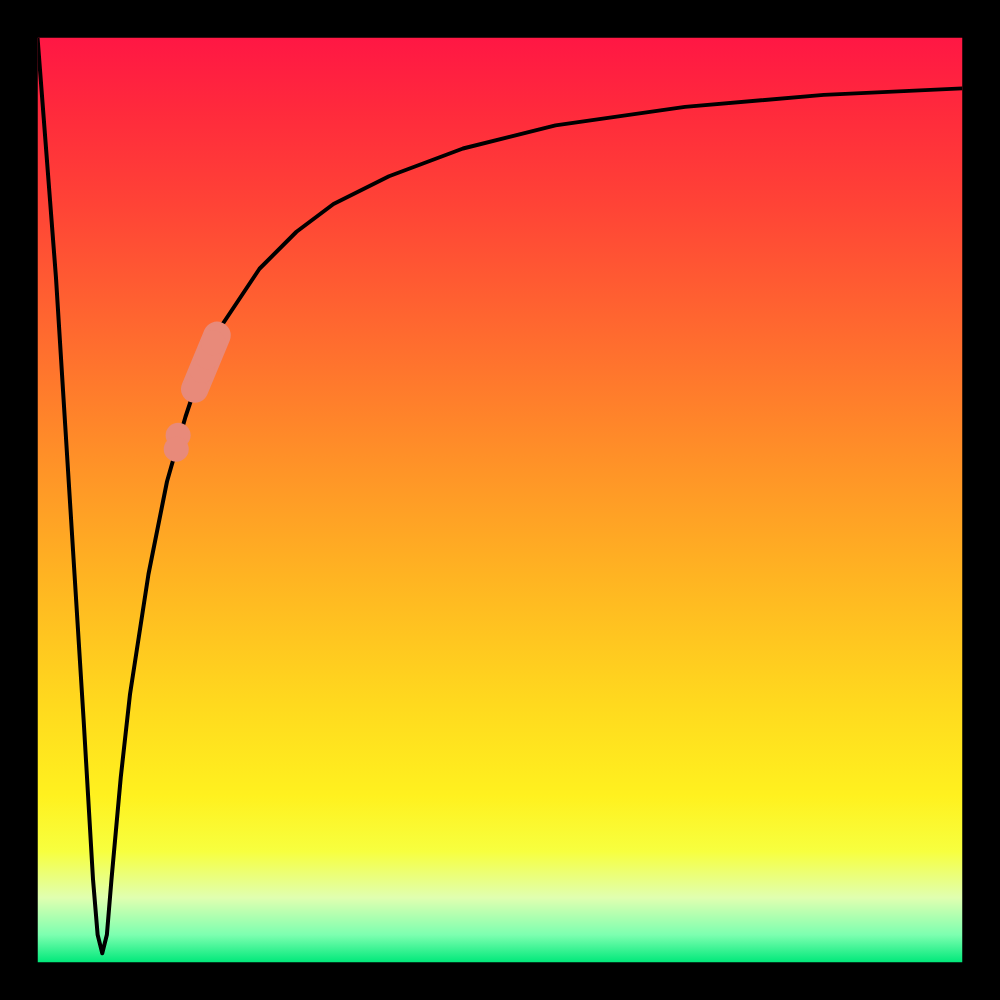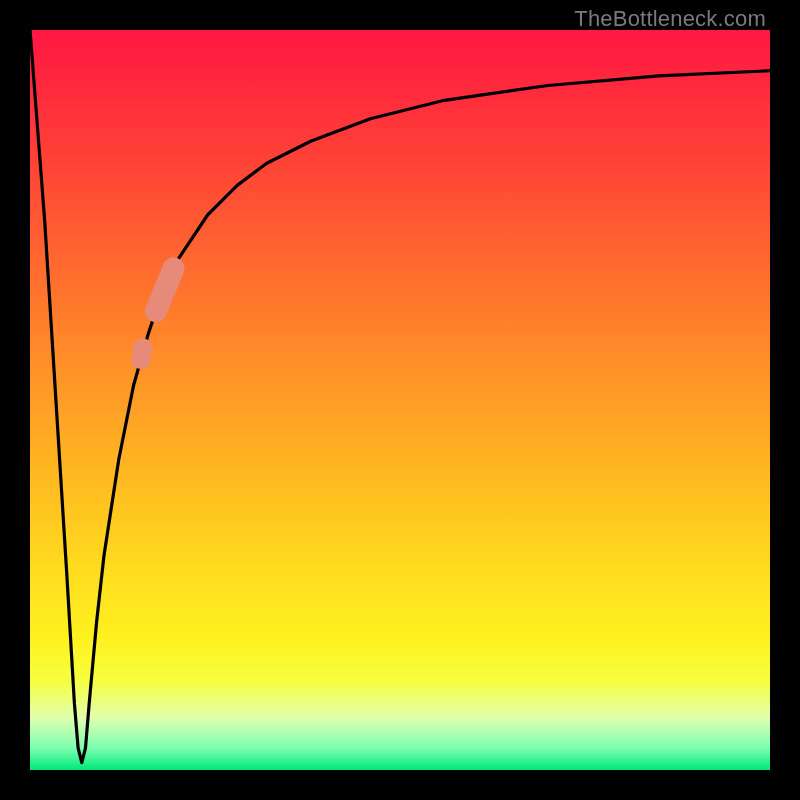--- a/index.html
+++ b/index.html
@@ -87,14 +87,13 @@
       <g id="dots">
           <circle cx="125.8" cy="281.2" r="10" class="dot"></circle>
           <circle cx="131.7" cy="266.4" r="10" class="dot"></circle>
           <circle cx="136.2" cy="255.3" r="10" class="dot"></circle>
           <circle cx="140.6" cy="244.2" r="10" class="dot"></circle>
           <circle cx="112.5" cy="318.2" r="10" class="dot"></circle>
           <circle cx="111.0" cy="329.3" r="10" class="dot"></circle>
         </g>
     </svg>
   </div>
-  <div class="watermark">TheBottleneck.com</div>
 </div>
 
 </body></html>

